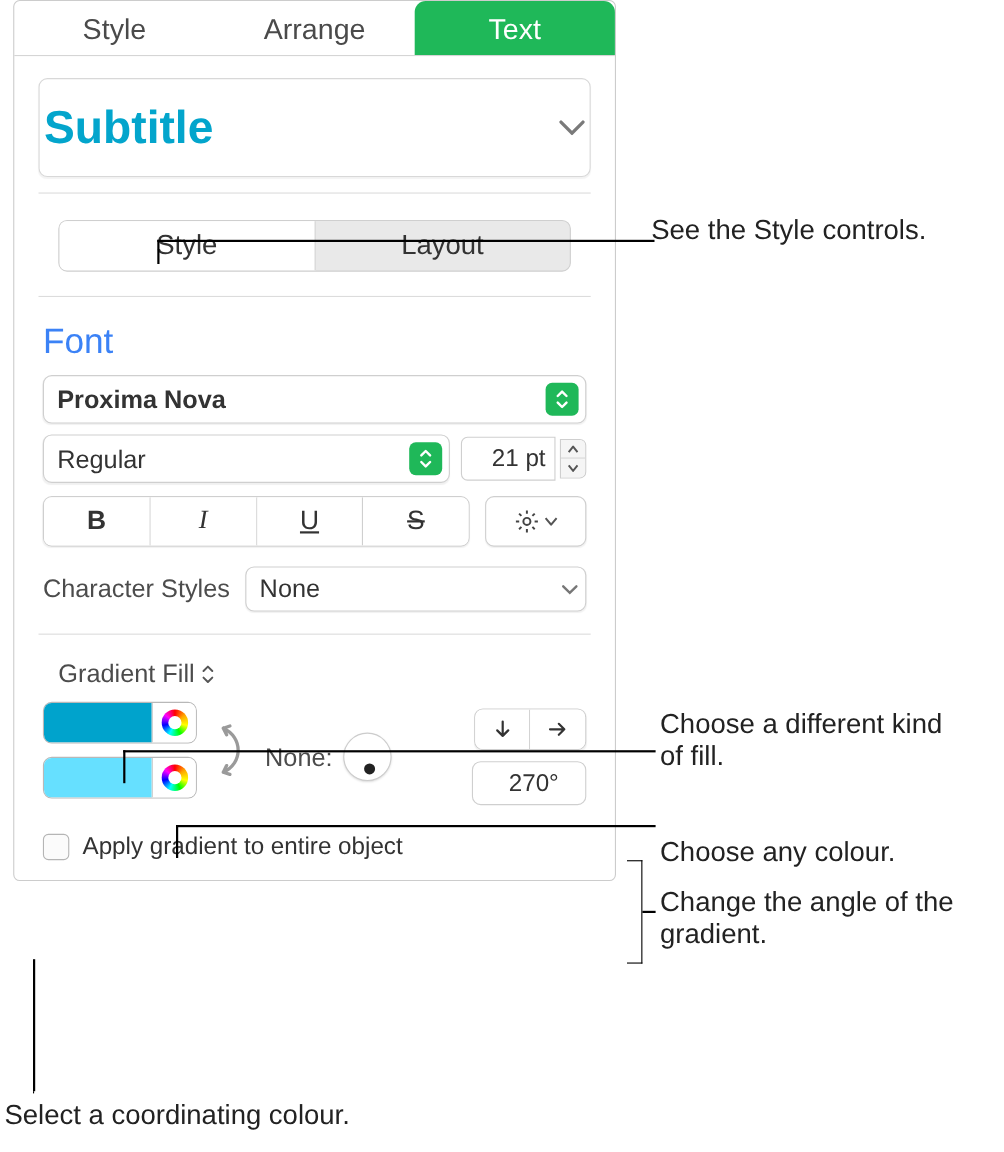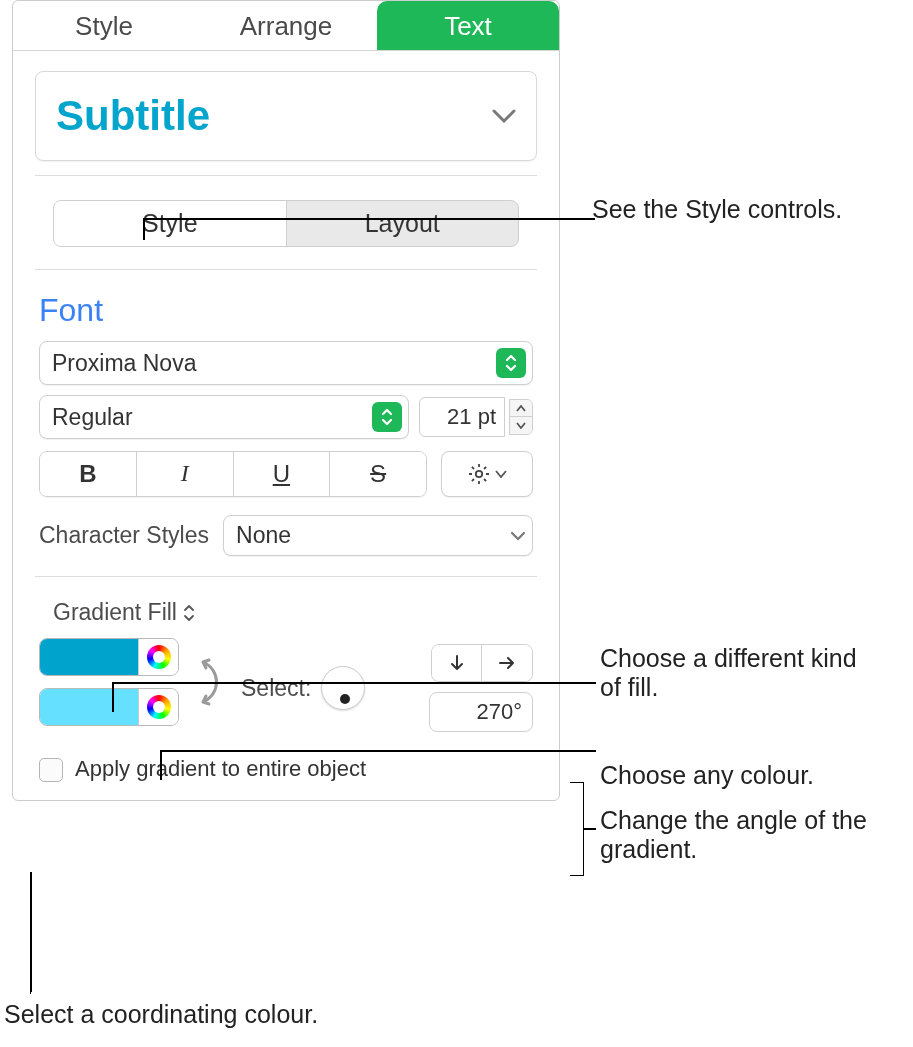--- a/index.html
+++ b/index.html
@@ -44,21 +44,21 @@
   }
   
   .para-style {
     margin: 20px 22px 14px 22px;
     border: 1px solid #d8d8d8;
     border-radius: 8px;
     height: 90px;
     display: flex;
     align-items: center;
     justify-content: space-between;
-    padding: 0 20px;
+    padding: 0 4px;
     box-shadow: 0 1px 1px rgba(0,0,0,.05);
   }
   .para-style-text {
     color: #03a5cc;
     font-size: 42px;
     font-weight: 600;
   }
   .chev-down {
     width: 24px; height: 14px;
   }
@@ -98,21 +98,21 @@
     font-size:23px;
     box-shadow: 0 1px 1px rgba(0,0,0,.06);
   }
   .select .updown-btn {
     width:30px; height:30px; background:#1fb859; border-radius:6px;
     display:flex; align-items:center; justify-content:center;
   }
   .updown-svg { width:14px; height:20px; }
   .row { display:flex; gap:10px; margin: 0 26px; }
   .mt8 { margin-top:10px; }
-  .font-name { margin: 0 26px; }
+  .font-name { margin: 0 26px; font-weight: bold; }
   .font-weight { flex: 1; }
   .size-box {
     display:flex; align-items:center; gap:4px;
   }
   .size-input {
     width: 86px; border:1px solid #cfcfcf; border-radius:6px 0 0 6px;
     padding:6px 8px; font-size:22px; text-align:right; background:#fff;
   }
   .stepper {
     display:flex; flex-direction:column; border:1px solid #cfcfcf; border-radius:0 6px 6px 0; overflow:hidden;
@@ -173,21 +173,21 @@
     position:relative;
   }
   .angle-knob .dot {
     position:absolute; width:10px; height:10px; background:#222; border-radius:50%;
     bottom:5px; left:50%; transform:translateX(-30%);
   }
   .angle-controls { margin-left:auto; display:flex; flex-direction:column; gap:10px; align-items:flex-end;}
   .dir-btns { display:flex; border:1px solid #cfcfcf; border-radius:8px; overflow:hidden; box-shadow: 0 1px 1px rgba(0,0,0,.06);}
   .dir-btns div { width:50px; height:36px; display:flex; align-items:center; justify-content:center; background:#fff; cursor:pointer;}
   .dir-btns div:first-child{border-right:1px solid #cfcfcf;}
-  .angle-input { width:104px; border:1px solid #cfcfcf; border-radius:8px; padding:6px 10px; font-size:22px; text-align:right;}
+  .angle-input { width:104px; border:1px solid #cfcfcf; border-radius:8px; padding:6px 24px; font-size:22px; text-align:right;}
   
   .cb-row { display:flex; align-items:flex-end; gap:12px; margin:24px 26px 0 26px;}
   .cb { width:24px; height:24px; border:1px solid #b5b5b5; border-radius:5px; background:#fbfbfb;}
   
   .callout {
     position:absolute; font-size:25px; color:#222;
   }
   .lead {
     position:absolute; background:#000; height:1.5px;
   }
@@ -311,21 +311,21 @@
               <div class="wheel-circle"></div>
             </div>
         </div>
       </div>
       <div class="flip-arrows">
         <svg width="30" height="60" viewBox="0 0 30 60">
             <path d="M10 10 C28 18 28 42 10 50 M10 10 l6 -2 M10 10 l3 6 M10 50 l6 2 M10 50 l3 -6" fill="none" stroke="#9a9a9a" stroke-width="3" stroke-linecap="round"></path>
           </svg>
       </div>
       <div class="angle-block">
-        <span class="angle-label">Select:</span>
+        <span class="angle-label">None:</span>
         <div class="angle-knob">
             <div class="dot"></div>
           </div>
         <div class="angle-controls">
           <div class="dir-btns">
             <div>
                 <svg width="18" height="18" viewBox="0 0 18 18">
                   <path d="M9 2v13M4 10l5 5 5-5" fill="none" stroke="#333" stroke-width="2" stroke-linecap="round" stroke-linejoin="round"></path>
                 </svg>
               </div>

